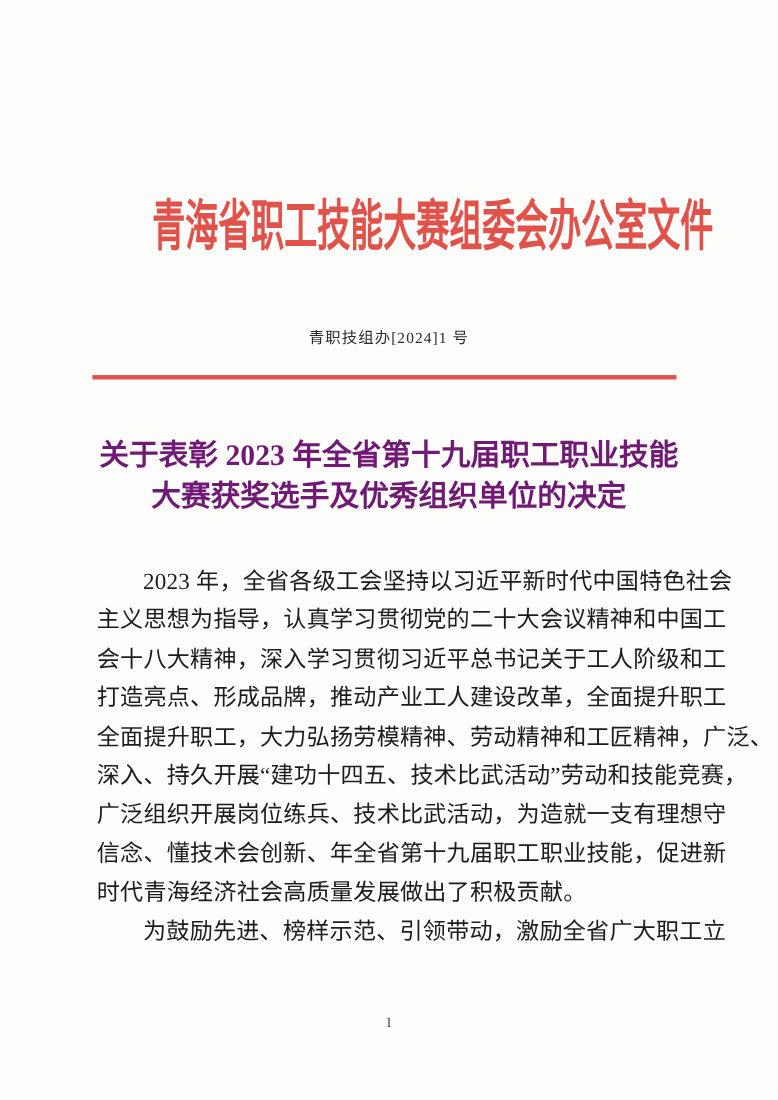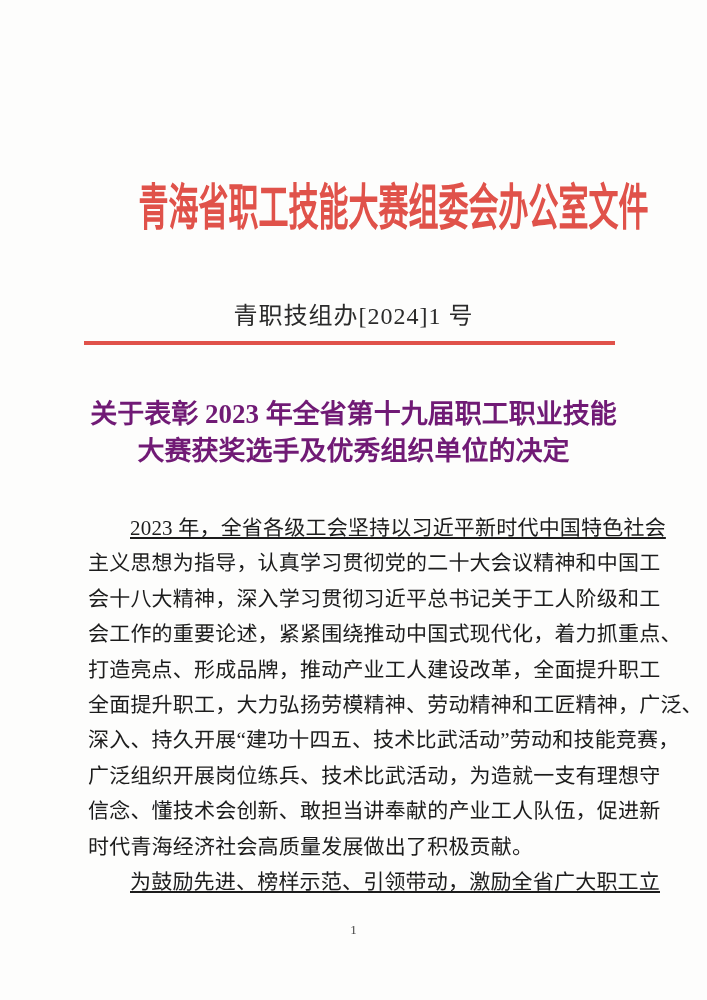--- a/index.html
+++ b/index.html
@@ -45,21 +45,21 @@
     transform-origin: 50% 50%;
     white-space: nowrap;
   }
   
   .doc-number {
     position: absolute;
     top: 296px;
     left: 0;
     width: 707px;
     text-align: center;
-    font-size: 24px;
+    font-size: 14px;
     letter-spacing: 1px;
     color: #2a2a2a;
   }
   
   .red-line {
     position: absolute;
     top: 341px;
     left: 84px;
     width: 531px;
     height: 4px;
@@ -90,21 +90,20 @@
     line-height: 35.4px;
     height: 35.4px;
     white-space: nowrap;
     text-align: justify;
     text-align-last: justify;
     letter-spacing: 0.2px;
     color: #1c1c1c;
   }
   .body-line.indent {
     text-indent: 2em;
-    text-decoration: underline;
   }
   .body-line.short {
     text-align-last: left;
     white-space: normal;
   }
   
   .page-number {
     position: absolute;
     top: 922px;
     left: 0;
@@ -129,25 +128,24 @@
 
   <h1 class="doc-title">
     <span>关于表彰 2023 年全省第十九届职工职业技能</span><br>
     <span>大赛获奖选手及优秀组织单位的决定</span>
   </h1>
 
   <div class="doc-body">
     <div class="body-line indent">2023 年，全省各级工会坚持以习近平新时代中国特色社会</div>
     <div class="body-line">主义思想为指导，认真学习贯彻党的二十大会议精神和中国工</div>
     <div class="body-line">会十八大精神，深入学习贯彻习近平总书记关于工人阶级和工</div>
-    <div class="body-line">会工作的重要论述，紧紧围绕推动中国式现代化，着力抓重点、</div>
     <div class="body-line">打造亮点、形成品牌，推动产业工人建设改革，全面提升职工</div>
     <div class="body-line">全面提升职工，大力弘扬劳模精神、劳动精神和工匠精神，广泛、</div>
     <div class="body-line">深入、持久开展“建功十四五、技术比武活动”劳动和技能竞赛，</div>
     <div class="body-line">广泛组织开展岗位练兵、技术比武活动，为造就一支有理想守</div>
-    <div class="body-line">信念、懂技术会创新、敢担当讲奉献的产业工人队伍，促进新</div>
+    <div class="body-line">信念、懂技术会创新、年全省第十九届职工职业技能，促进新</div>
     <div class="body-line short">时代青海经济社会高质量发展做出了积极贡献。</div>
     <div class="body-line indent">为鼓励先进、榜样示范、引领带动，激励全省广大职工立</div>
   </div>
 
   <div class="page-number">1</div>
 
 </div>
 
 </body></html>

